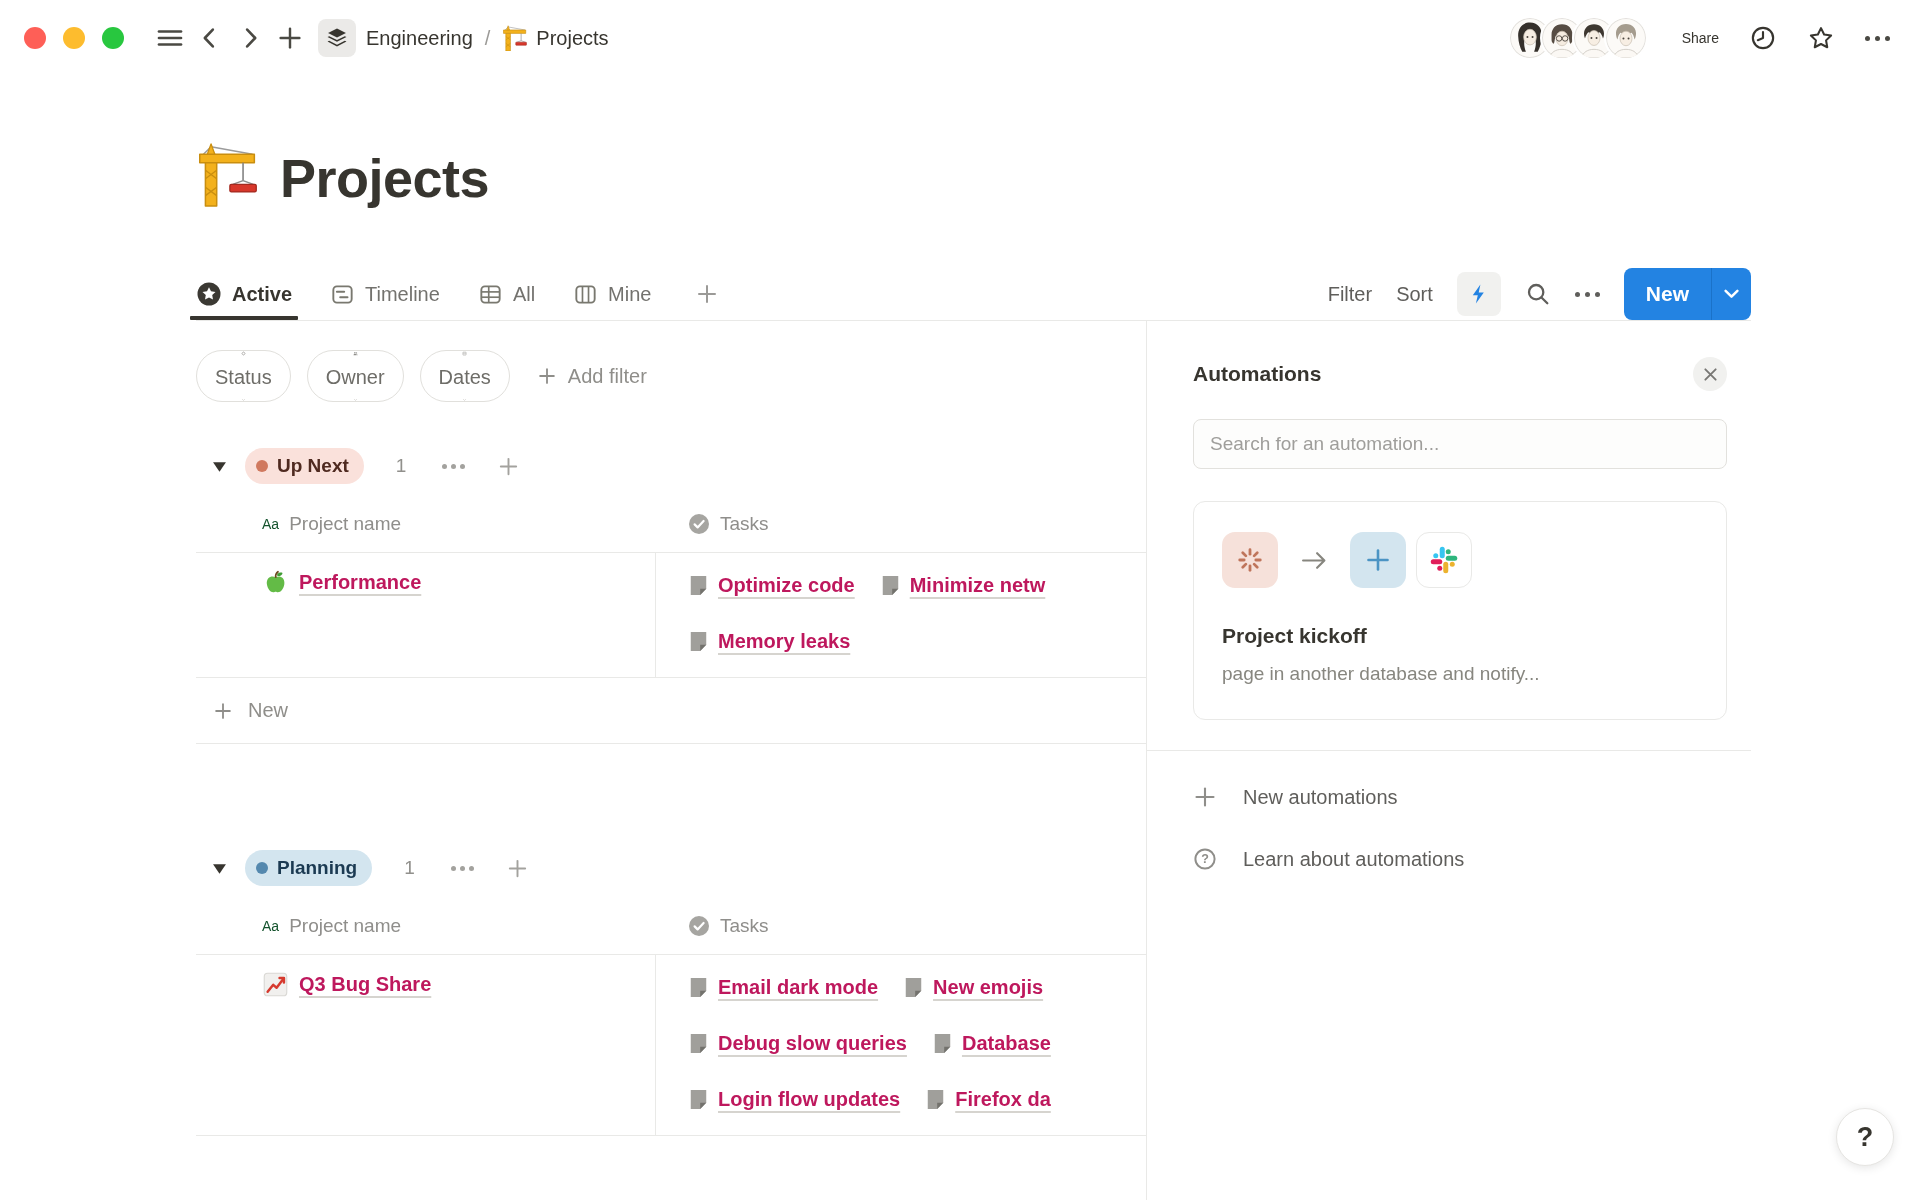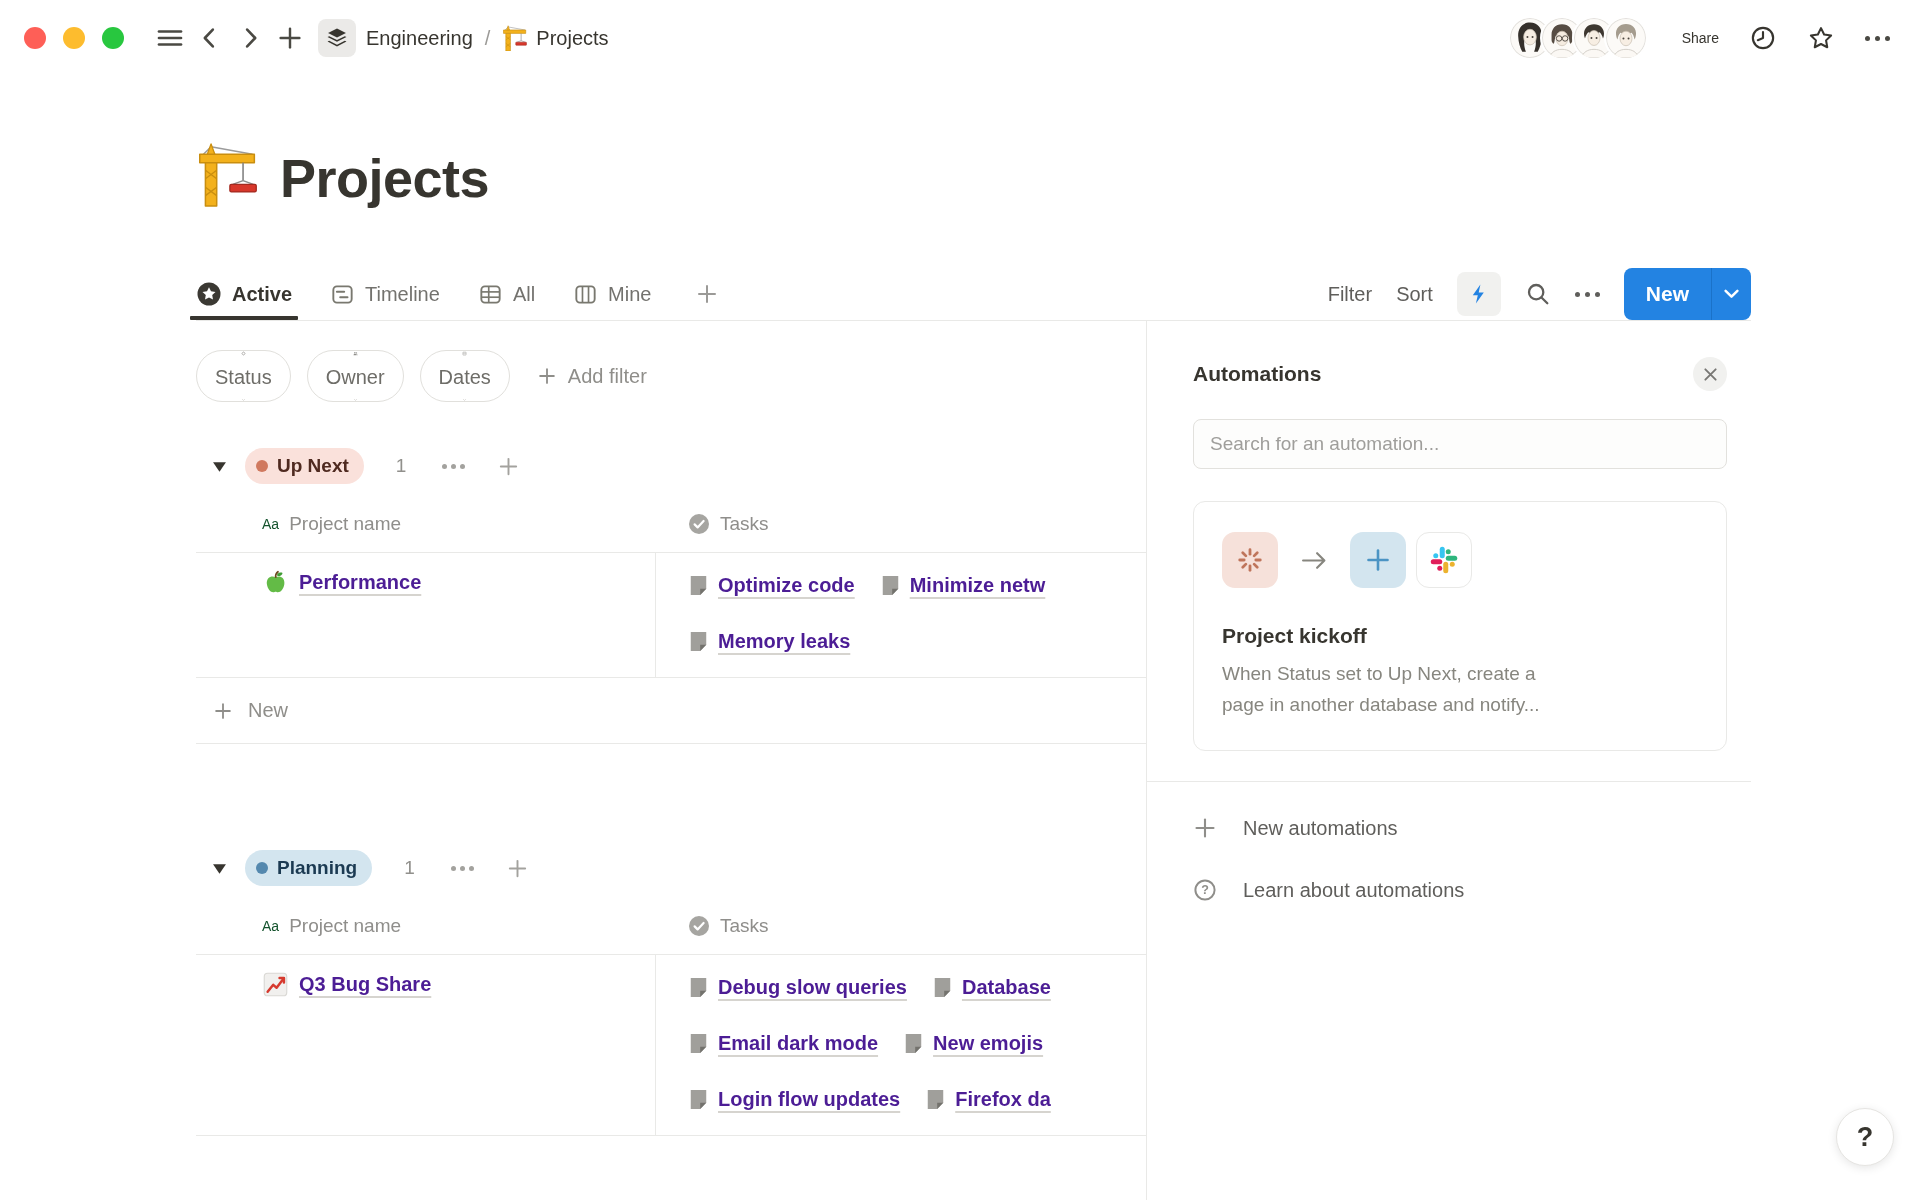--- a/index.html
+++ b/index.html
@@ -64,21 +64,21 @@
   .thead { display:flex; height:56px; align-items:center; color:#8F8E8B; font-size:19px; }
   .col-name { width:459px; padding-left:66px; display:flex; align-items:center; gap:10px; }
   .col-tasks { flex:1; padding-left:33px; display:flex; align-items:center; gap:10px; }
   .aa { font-size:14px; color:#14532d; }
   .trow { display:flex; border-top:1px solid #E9E9E7; border-bottom:1px solid #E9E9E7; }
   .name-cell { width:459px; padding:16px 12px 0 66px; }
   .proj { display:flex; align-items:center; gap:10px; white-space:nowrap; }
   .tasks-cell { flex:1; border-left:1px solid #E9E9E7; padding:4px 0 8px 33px; overflow:hidden; }
   .tline { display:flex; align-items:center; gap:26px; height:56px; white-space:nowrap; }
   .task { display:flex; align-items:center; gap:10px; flex-shrink:0; }
-  .link { font-size:20px; font-weight:600; color:#4c1d95; text-decoration:underline; text-decoration-color:#D6D4CF; text-decoration-thickness:2px; text-underline-offset:5px; cursor:pointer; }
+  .link { font-size:20px; font-weight:600; color:#be185d; text-decoration:underline; text-decoration-color:#D6D4CF; text-decoration-thickness:2px; text-underline-offset:5px; cursor:pointer; }
   .new-row { height:66px; display:flex; align-items:center; gap:14px; padding-left:16px; border-bottom:1px solid #E9E9E7; color:#8F8E8A; font-size:20px; cursor:pointer; }
   .group-gap { height:94px; }
 
   
   .panel { position:absolute; left:1146px; top:321px; width:605px; bottom:0; border-left:1px solid #E9E9E7; background:#fff; padding:0 24px 0 46px; }
   .panel-head { margin-top:36px; display:flex; align-items:center; justify-content:space-between; }
   .panel-title { font-size:21px; font-weight:700; }
   .close-btn { width:34px; height:34px; border-radius:50%; background:#F1F1EF; display:flex; align-items:center; justify-content:center; cursor:pointer; }
   .panel-search { margin-top:28px; width:100%; height:50px; border:1px solid #E2E1DD; border-radius:8px; background:#FDFDFC; font-size:19px; padding:0 16px; color:#37352F; outline:none; font-family:"Liberation Sans",sans-serif; }
   .panel-search::placeholder { color:#9F9E9B; }
@@ -517,44 +517,44 @@
         <span class="link">Q3 Bug Share</span>
       </span>
     </div>
     <div class="tasks-cell">
       <div class="tline">
         <span class="task">
             <svg width="19" height="21" viewBox="0 0 17 19">
               <path d="M1.5 1h14v11.5L10 18H1.5z" fill="#A09F9B"></path>
               <path d="M15.5 12.5L10 18v-5.5z" fill="#73726D"></path>
             </svg>
-            <span class="link">Debug slow queries</span>
-          </span>
-        <span class="task">
-            <svg width="19" height="21" viewBox="0 0 17 19">
-              <path d="M1.5 1h14v11.5L10 18H1.5z" fill="#A09F9B"></path>
-              <path d="M15.5 12.5L10 18v-5.5z" fill="#73726D"></path>
-            </svg>
-            <span class="link">Database</span>
+            <span class="link">Email dark mode</span>
+          </span>
+        <span class="task">
+            <svg width="19" height="21" viewBox="0 0 17 19">
+              <path d="M1.5 1h14v11.5L10 18H1.5z" fill="#A09F9B"></path>
+              <path d="M15.5 12.5L10 18v-5.5z" fill="#73726D"></path>
+            </svg>
+            <span class="link">New emojis</span>
           </span>
       </div>
       <div class="tline">
         <span class="task">
             <svg width="19" height="21" viewBox="0 0 17 19">
               <path d="M1.5 1h14v11.5L10 18H1.5z" fill="#A09F9B"></path>
               <path d="M15.5 12.5L10 18v-5.5z" fill="#73726D"></path>
             </svg>
-            <span class="link">Email dark mode</span>
-          </span>
-        <span class="task">
-            <svg width="19" height="21" viewBox="0 0 17 19">
-              <path d="M1.5 1h14v11.5L10 18H1.5z" fill="#A09F9B"></path>
-              <path d="M15.5 12.5L10 18v-5.5z" fill="#73726D"></path>
-            </svg>
-            <span class="link">New emojis</span>
+            <span class="link">Debug slow queries</span>
+          </span>
+        <span class="task">
+            <svg width="19" height="21" viewBox="0 0 17 19">
+              <path d="M1.5 1h14v11.5L10 18H1.5z" fill="#A09F9B"></path>
+              <path d="M15.5 12.5L10 18v-5.5z" fill="#73726D"></path>
+            </svg>
+            <span class="link">Database</span>
           </span>
       </div>
       <div class="tline">
         <span class="task">
             <svg width="19" height="21" viewBox="0 0 17 19">
               <path d="M1.5 1h14v11.5L10 18H1.5z" fill="#A09F9B"></path>
               <path d="M15.5 12.5L10 18v-5.5z" fill="#73726D"></path>
             </svg>
             <span class="link">Login flow updates</span>
           </span>
@@ -617,21 +617,20 @@
             <rect x="13.4" y="3.4" width="4" height="4" rx="2" fill="#2EB67D"></rect>
             <rect x="11.4" y="13.4" width="4" height="9.2" rx="2" fill="#ECB22E"></rect>
             <rect x="16.6" y="13.4" width="4" height="4" rx="2" fill="#ECB22E"></rect>
             <rect x="1.4" y="11.4" width="9.2" height="4" rx="2" fill="#E01E5A"></rect>
             <rect x="6.6" y="16.6" width="4" height="4" rx="2" fill="#E01E5A"></rect>
           </svg>
       </span>
     </div>
     <div class="card-title">Project kickoff</div>
     <div class="card-desc">
-      <div>When Status set to Up Next, create a</div>
       <div>page in another database and notify...</div>
     </div>
   </div>
   <div class="panel-div"></div>
   <div class="panel-rows">
     <div class="panel-row">
       <svg width="24" height="24" viewBox="0 0 24 24">
           <g stroke="#8F8E8A" stroke-width="2.1" stroke-linecap="round">
             <line x1="12" y1="3.5" x2="12" y2="20.5"></line>
             <line x1="3.5" y1="12" x2="20.5" y2="12"></line>

